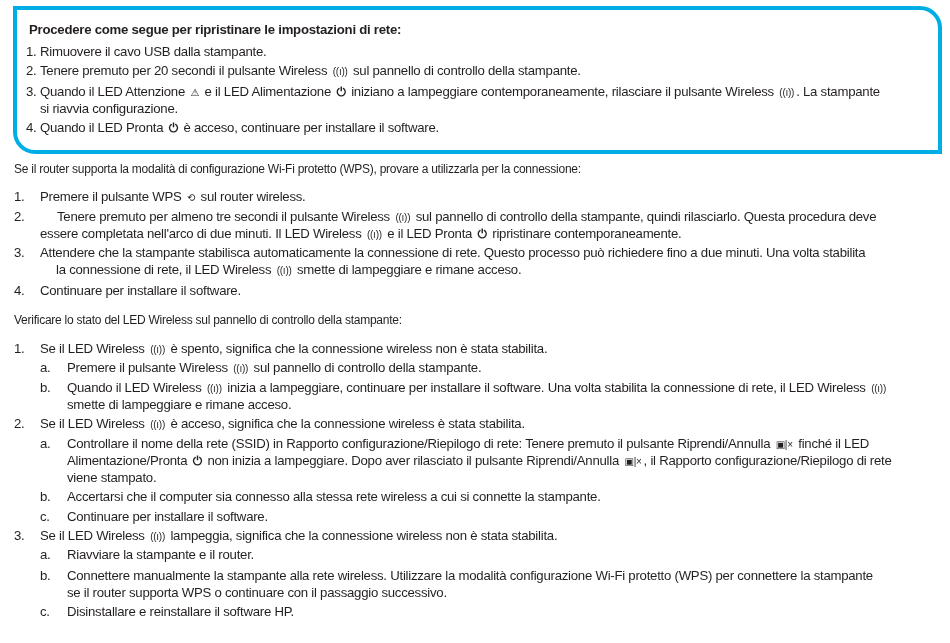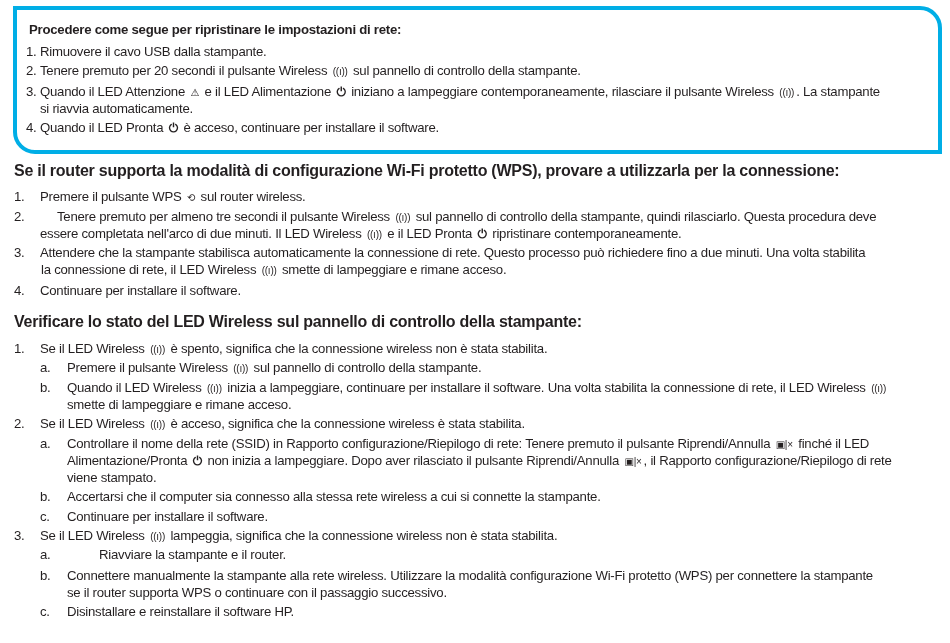--- a/index.html
+++ b/index.html
@@ -10,21 +10,21 @@
     font-size: 13.2px;
     letter-spacing: -0.25px;
   }
   .callout {
     position: absolute; left: 13px; top: 6px; width: 921px; height: 140px;
     border: 4px solid #14532d;
     border-radius: 0 22px 0 22px;
     box-sizing: content-box;
   }
   .callout .title { position: absolute; left: 12px; top: 12px; font-weight: bold; font-size: 13.2px; }
-  .section-title { position: absolute; left: 14px; font-weight: bold; font-size: 16px; }
+  .section-title { position: absolute; left: 14px; font-weight: normal; font-size: 12px; }
   .item { position: absolute; line-height: 17px; }
   .num { position: absolute; width: 24px; }
   .txt { position: absolute; }
   .icon { font-size: 10px; display: inline-block; padding: 0 2px; }
   .icon-power { font-size: 12px; font-weight: bold; }
 </style>
 </head>
 <body>
 
 <div class="callout" style="border-color: rgb(0, 174, 230);">
@@ -48,21 +48,21 @@
 <div class="item" style="left:26px; top:83px;">
   <span class="num" style="left:0">3.</span>
   <span class="txt" style="left:14px; white-space:nowrap;">
     <span>Quando il LED Attenzione</span>
     <span class="icon">⚠</span>
     <span>e il LED Alimentazione</span>
     <span class="icon icon-power">⏻</span>
     <span>iniziano a lampeggiare contemporaneamente, rilasciare il pulsante Wireless</span>
     <span class="icon">((ı))</span><span>. La stampante</span>
   </span>
-  <span class="txt" style="left:14px; top:17px; white-space:nowrap;">si riavvia automaticamente.</span>
+  <span class="txt" style="left:14px; top:17px; white-space:nowrap;">si riavvia configurazione.</span>
 </div>
 
 <div class="item" style="left:26px; top:119px;">
   <span class="num" style="left:0">4.</span>
   <span class="txt" style="left:14px; white-space:nowrap;">
     <span>Quando il LED Pronta</span>
     <span class="icon icon-power">⏻</span>
     <span>è acceso, continuare per installare il software.</span>
   </span>
 </div>
@@ -90,21 +90,21 @@
     <span class="icon">((ı))</span>
     <span>e il LED Pronta</span>
     <span class="icon icon-power">⏻</span>
     <span>ripristinare contemporaneamente.</span>
   </span>
 </div>
 
 <div class="item" style="left:14px; top:244px;">
   <span class="num" style="left:0">3.</span>
   <span class="txt" style="left:26px; white-space:nowrap;">Attendere che la stampante stabilisca automaticamente la connessione di rete. Questo processo può richiedere fino a due minuti. Una volta stabilita</span>
-  <span class="txt" style="left:27px; top:17px; white-space:nowrap;">
+  <span class="txt" style="left:42px; top:17px; white-space:nowrap;">
     <span>la connessione di rete, il LED Wireless</span>
     <span class="icon">((ı))</span>
     <span>smette di lampeggiare e rimane acceso.</span>
   </span>
 </div>
 
 <div class="item" style="left:14px; top:282px;">
   <span class="num" style="left:0">4.</span>
   <span class="txt" style="left:26px; white-space:nowrap;">Continuare per installare il software.</span>
 </div>
@@ -173,21 +173,21 @@
 <div class="item" style="left:14px; top:527px;">
   <span class="num" style="left:0">3.</span>
   <span class="txt" style="left:26px; white-space:nowrap;">
     <span>Se il LED Wireless</span>
     <span class="icon">((ı))</span>
     <span>lampeggia, significa che la connessione wireless non è stata stabilita.</span>
   </span>
 </div>
 <div class="item" style="left:40px; top:546px;">
   <span class="num" style="left:0">a.</span>
-  <span class="txt" style="left:27px; white-space:nowrap;margin-left:32px;">Riavviare la stampante e il router.</span>
+  <span class="txt" style="left:27px; white-space:nowrap;">Riavviare la stampante e il router.</span>
 </div>
 <div class="item" style="left:40px; top:567px;">
   <span class="num" style="left:0">b.</span>
   <span class="txt" style="left:27px; white-space:nowrap;">Connettere manualmente la stampante alla rete wireless. Utilizzare la modalità configurazione Wi-Fi protetto (WPS) per connettere la stampante</span>
   <span class="txt" style="left:27px; top:17px; white-space:nowrap;">se il router supporta WPS o continuare con il passaggio successivo.</span>
 </div>
 <div class="item" style="left:40px; top:603px;">
   <span class="num" style="left:0">c.</span>
   <span class="txt" style="left:27px; white-space:nowrap;">Disinstallare e reinstallare il software HP.</span>
 </div>

